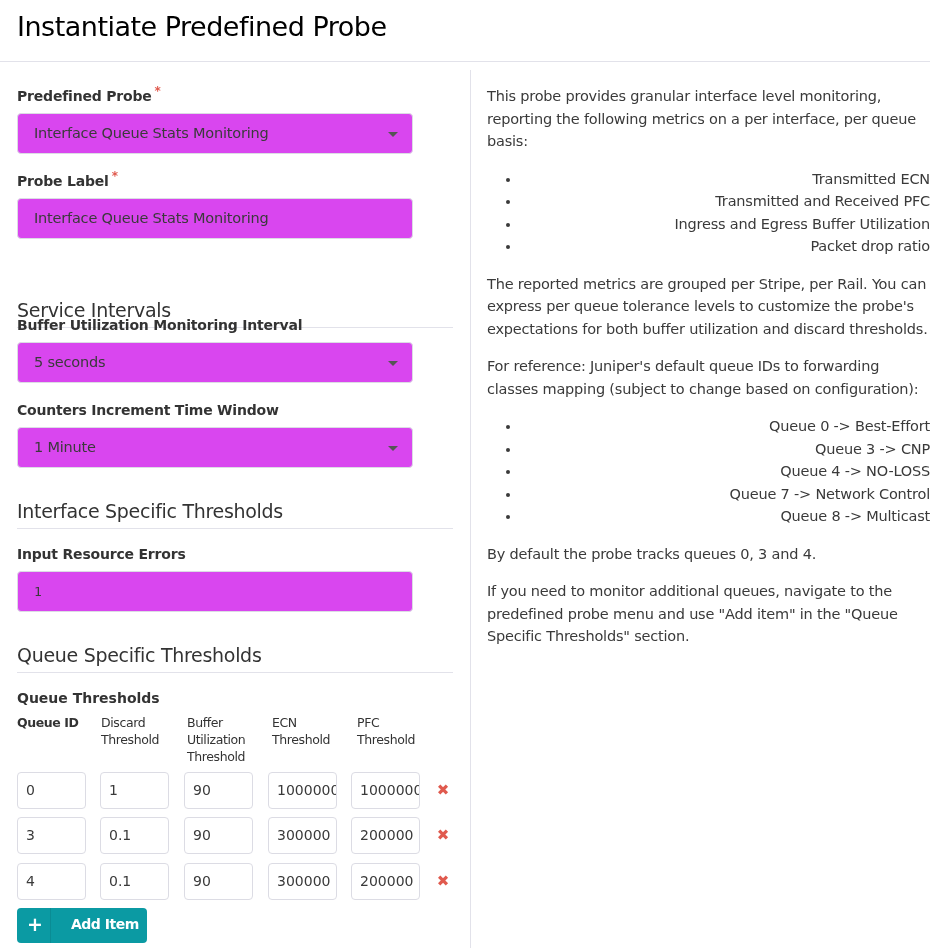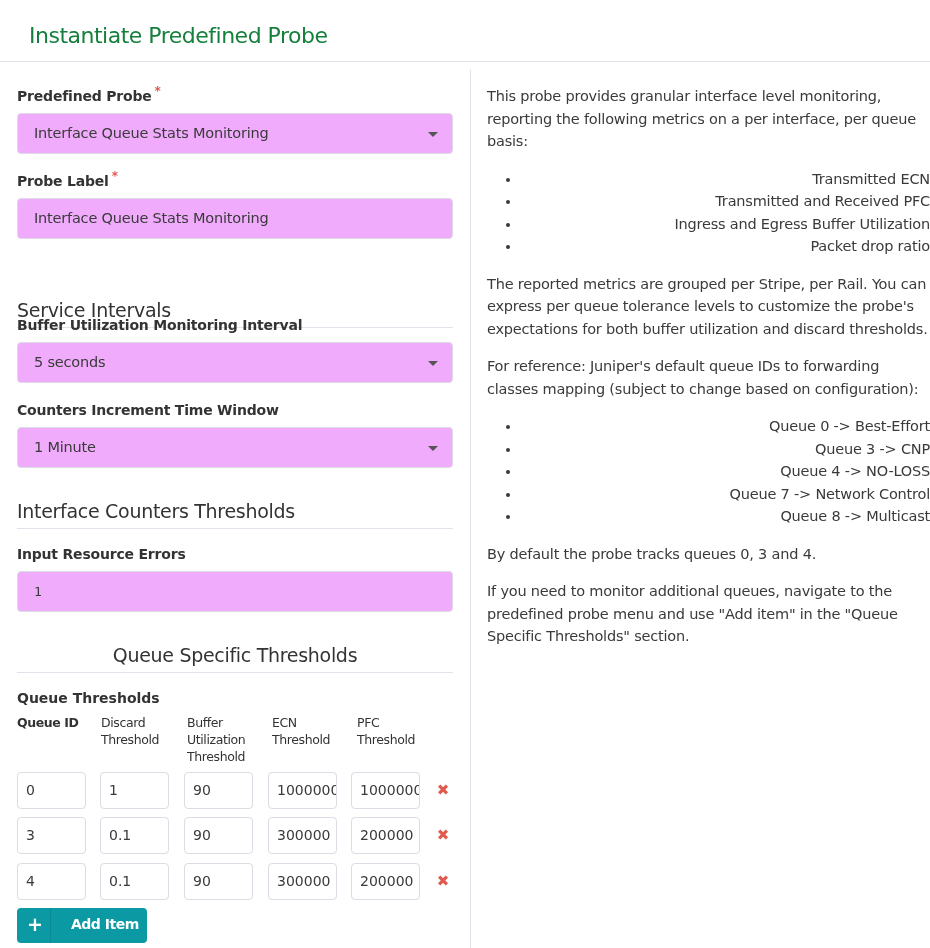--- a/index.html
+++ b/index.html
@@ -8,37 +8,37 @@
     background: #ffffff;
     font-family: "DejaVu Sans", sans-serif;
     color: #333333;
     position: relative;
   }
   .header {
     position: absolute; left: 0; top: 0; width: 930px; height: 61px;
     border-bottom: 1px solid #e2e2ea;
   }
   .header h1 {
-    position: absolute; left: 17px; top: 11px; margin: 12px;
-    font-size: 22px; font-weight: 500; color: #15803d; letter-spacing: -0.5px;
+    position: absolute; left: 17px; top: 11px; margin: 0;
+    font-size: 27px; font-weight: 500; color: #000000; letter-spacing: -0.5px;
   }
   .divider-v { position: absolute; left: 470px; top: 70px; width: 1px; height: 878px; background: #e2e2ea; }
   .right { position: absolute; left: 487px; top: 85px; width: 443px; font-size: 14.5px; line-height: 22.5px; color: #3a3a3a; letter-spacing: -0.2px; }
   .right p { margin: 0 0 15px 0; }
   .right ul { margin: 0 0 15px 0; padding-left: 34px; text-align: right; }
   .right li { margin: 0; }
 
   .label {
     position: absolute; left: 17px; font-size: 14px; font-weight: 600; color: #333;
     letter-spacing: -0.2px;
   }
   .req { color: #e05a4e; font-size: 12px; vertical-align: top; margin-left: 3px; position: relative; top: -4px; }
   .field {
-    position: absolute; left: 17px; width: 436px; height: 41px;
-    border: 1px solid #dcdce4; border-radius: 4px; background: #f0abfc;
+    position: absolute; left: 17px; width: 396px; height: 41px;
+    border: 1px solid #dcdce4; border-radius: 4px; background: #d946ef;
     box-sizing: border-box;
   }
   .field .val {
     position: absolute; left: 16px; top: 11px; font-size: 14.5px; color: #3a3a3a; letter-spacing: -0.2px;
   }
   .field .caret {
     position: absolute; right: 14px; top: 18px; width: 0; height: 0;
     border-left: 5px solid transparent; border-right: 5px solid transparent; border-top: 5px solid #555;
   }
   .section-title {
@@ -97,28 +97,28 @@
     <span class="val">5 seconds</span>
     <span class="caret"></span>
   </div>
 
   <div class="label" style="top:402px;">Counters Increment Time Window</div>
   <div class="field" style="top:427px;">
     <span class="val">1 Minute</span>
     <span class="caret"></span>
   </div>
 
-  <div class="section-title" style="top:500px;">Interface Counters Thresholds</div>
+  <div class="section-title" style="top:500px;">Interface Specific Thresholds</div>
 
   <div class="label" style="top:546px;">Input Resource Errors</div>
   <div class="field" style="top:571px;">
     <span class="val" style="font-family:'DejaVu Sans Mono', monospace; font-size:13px; top:12px;">1</span>
   </div>
 
-  <div class="section-title" style="top:644px;text-align:center;">Queue Specific Thresholds</div>
+  <div class="section-title" style="top:644px;">Queue Specific Thresholds</div>
 
   <div class="sub-label" style="top:690px;">Queue Thresholds</div>
 
   <div>
     <div class="col-h" style="left:17px; top:714px; width:70px;font-weight:bold;">Queue ID</div>
     <div class="col-h" style="left:101px; top:714px; width:64px;">Discard Threshold</div>
     <div class="col-h" style="left:187px; top:714px; width:64px;">Buffer Utilization Threshold</div>
     <div class="col-h" style="left:272px; top:714px; width:64px;">ECN Threshold</div>
     <div class="col-h" style="left:357px; top:714px; width:64px;">PFC Threshold</div>
 

